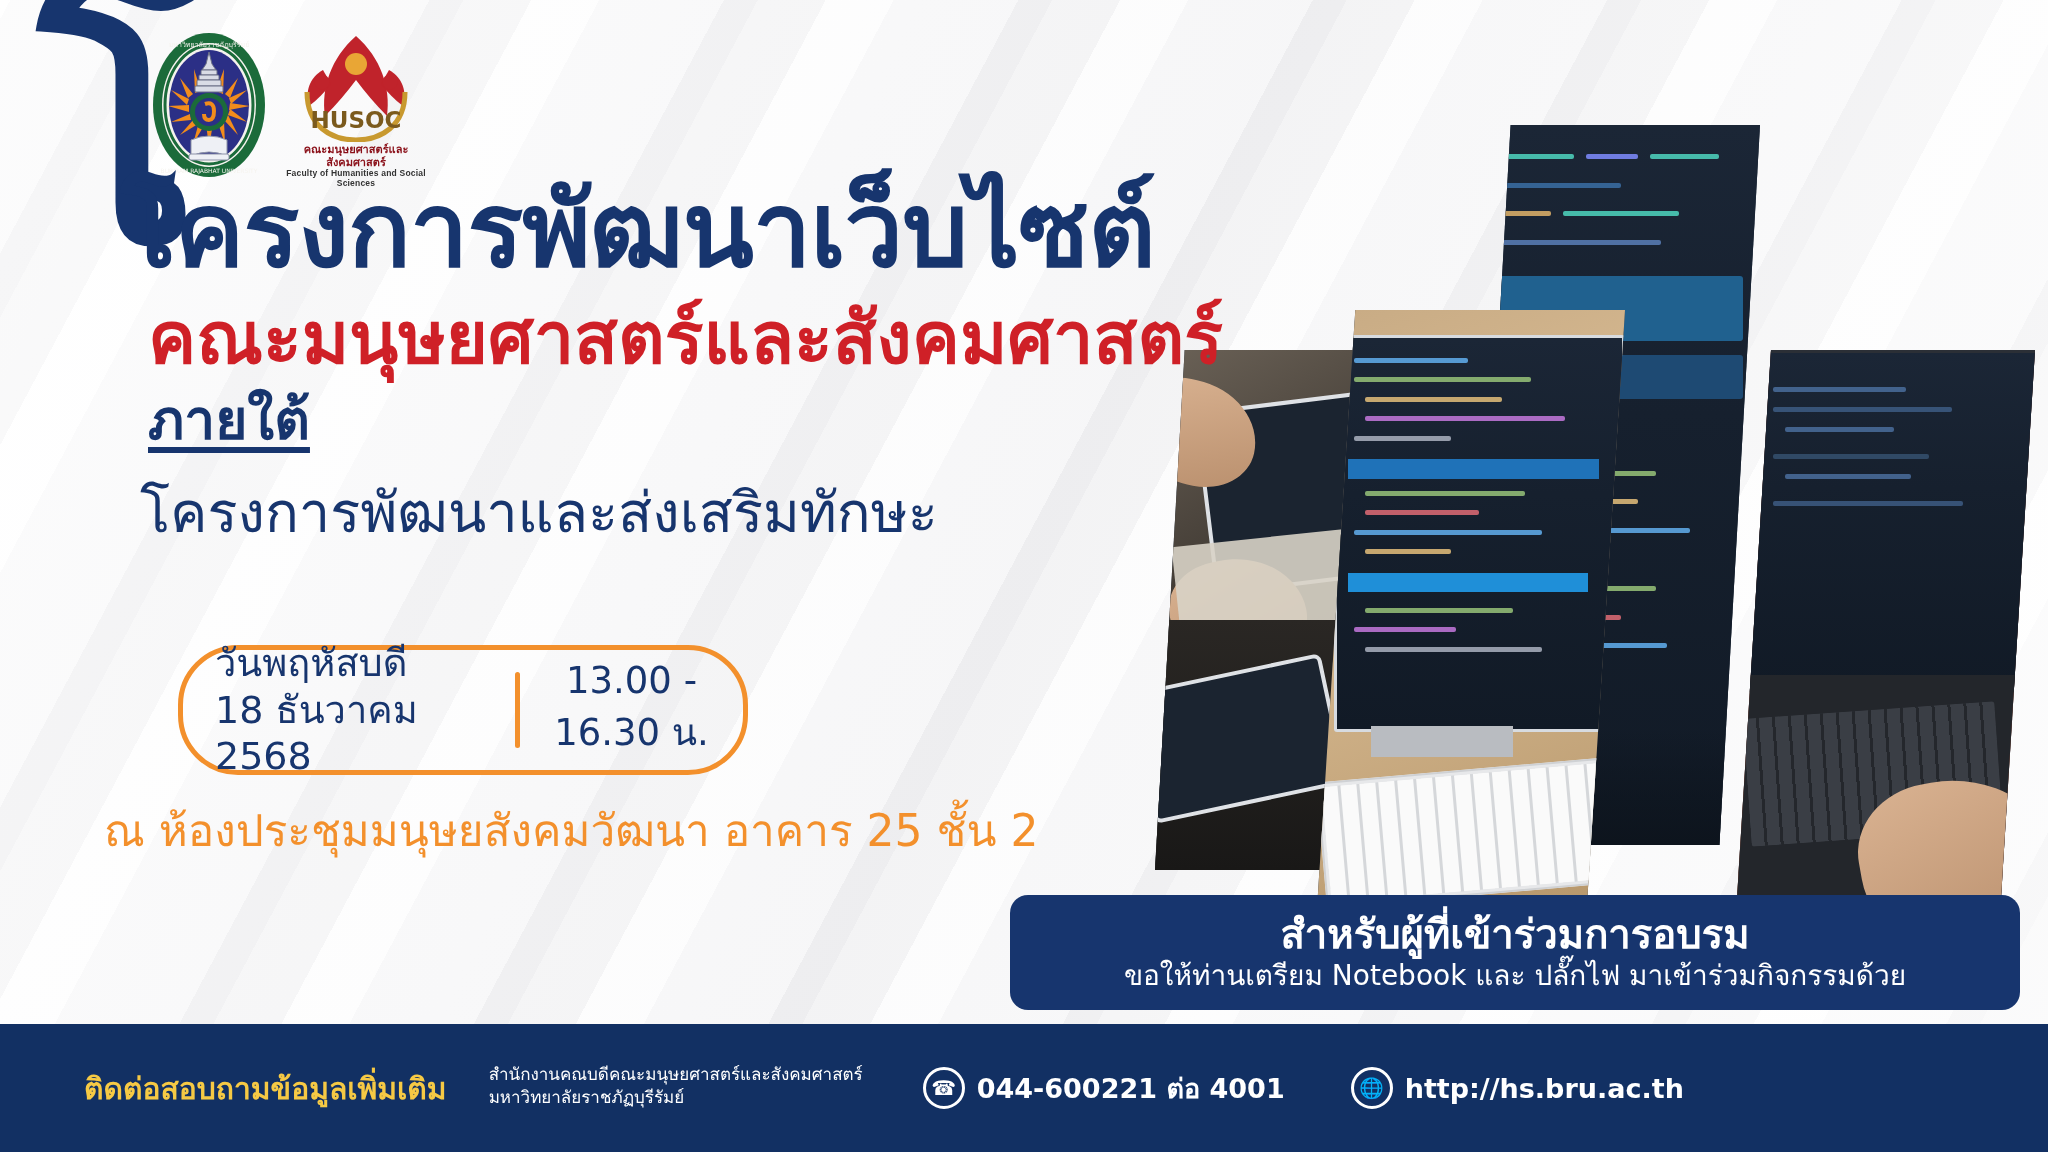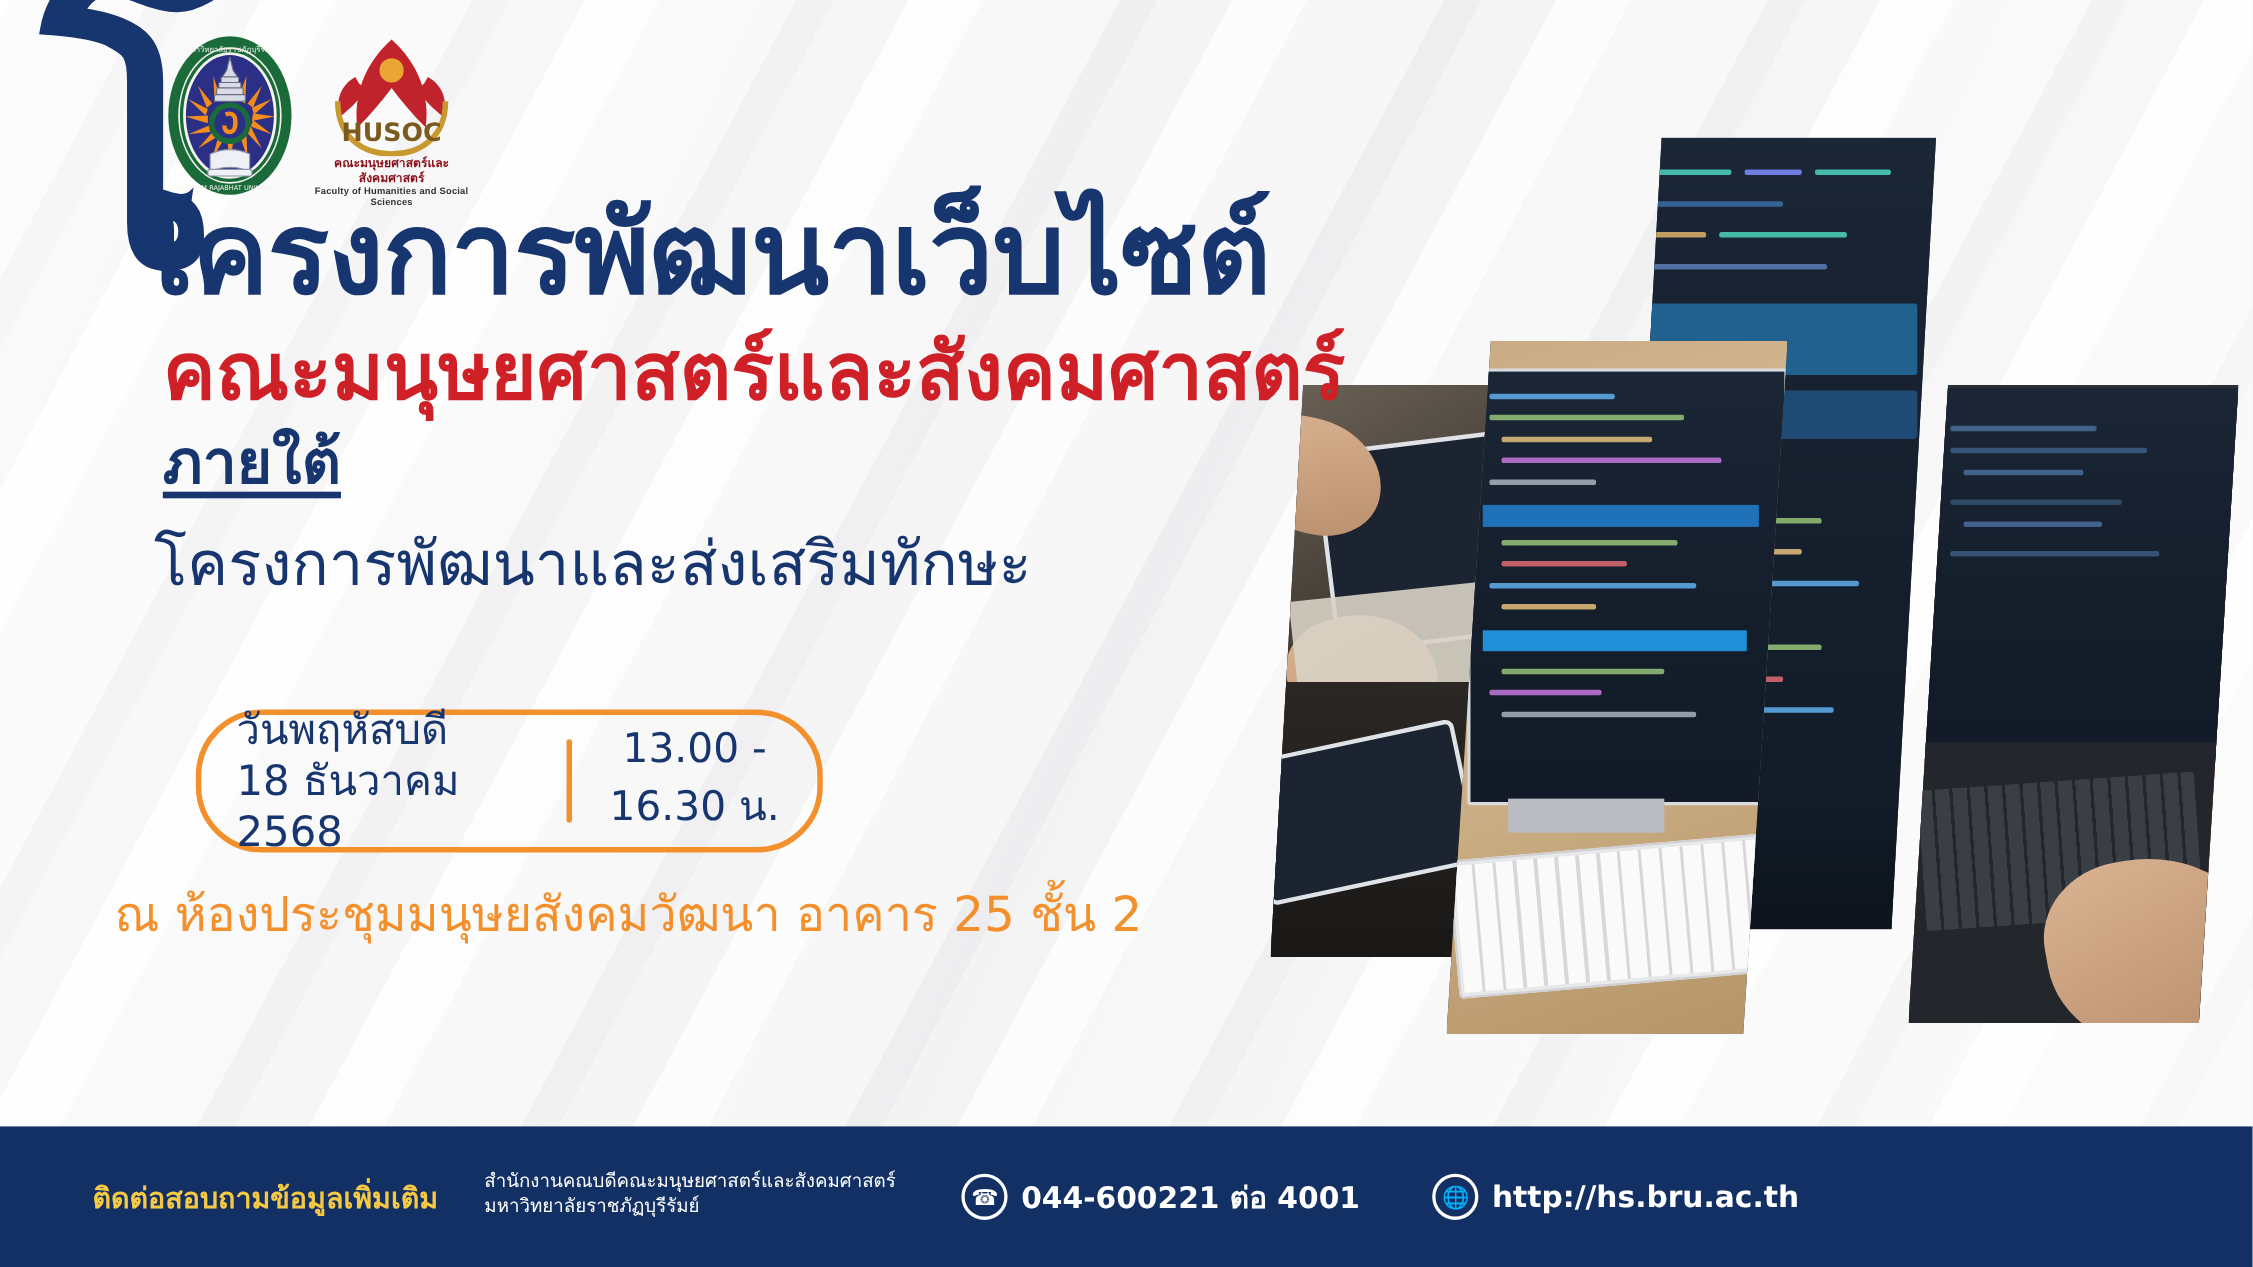--- a/index.html
+++ b/index.html
@@ -142,21 +142,21 @@
   }
   .notice-title{font-size:40px;font-weight:bold;line-height:1.1;font-family:"DejaVu Sans",sans-serif;}
   .notice-sub{font-size:28px;line-height:1.25;margin-top:2px;font-family:"DejaVu Sans",sans-serif;}
 
   
   .footer{
     position:absolute;left:0;bottom:0;width:2048px;height:128px;z-index:9;
     background:#123063;display:flex;align-items:center;
   }
   .f-contact{
-    margin-left:84px;color:#f6c944;font-size:26px;font-weight:bold;white-space:nowrap;
+    margin-left:84px;color:#f6c944;font-size:30px;font-weight:bold;white-space:nowrap;
     font-family:"DejaVu Sans",sans-serif;
   }
   .f-office{
     margin-left:42px;color:#ffffff;font-size:17px;line-height:1.35;white-space:nowrap;
     font-family:Liberation Mono, monospace;
   }
   .f-right{margin-left:60px;display:flex;align-items:center;gap:16px;}
   .f-item{display:flex;align-items:center;gap:12px;color:#fff;font-size:27px;font-weight:bold;
           white-space:nowrap;font-family:"DejaVu Sans",sans-serif;}
   .circ{
@@ -331,20 +331,24 @@
       </div>
       <div class="laptop" style="left:-4%;top:56%;width:110%;height:44%"></div>
       <div style="position:absolute;left:4%;top:62%;width:84%;height:22%;
                   background:repeating-linear-gradient(90deg,#3a3e45 0 13px,#24272c 13px 16px),
                              repeating-linear-gradient(0deg,#3a3e45 0 12px,#24272c 12px 15px);
                   transform:rotate(-4deg);border-radius:3px"></div>
       <div class="hand" style="left:42%;top:74%;width:66%;height:30%;transform:rotate(-10deg)"></div>
     </div>
   </div>
 
+  <div class="notice">
+    <div class="notice-title">สำหรับผู้ที่เข้าร่วมการอบรม</div>
+    <div class="notice-sub">ขอให้ท่านเตรียม Notebook และ ปลั๊กไฟ มาเข้าร่วมกิจกรรมด้วย</div>
+  </div>
 
   <div class="footer">
     <div class="f-contact">ติดต่อสอบถามข้อมูลเพิ่มเติม</div>
     <div class="f-office">
       <div>สำนักงานคณบดีคณะมนุษยศาสตร์และสังคมศาสตร์</div>
       <div>มหาวิทยาลัยราชภัฏบุรีรัมย์</div>
     </div>
     <div class="f-right">
       <div class="f-item">
         <span class="circ">☎</span>

